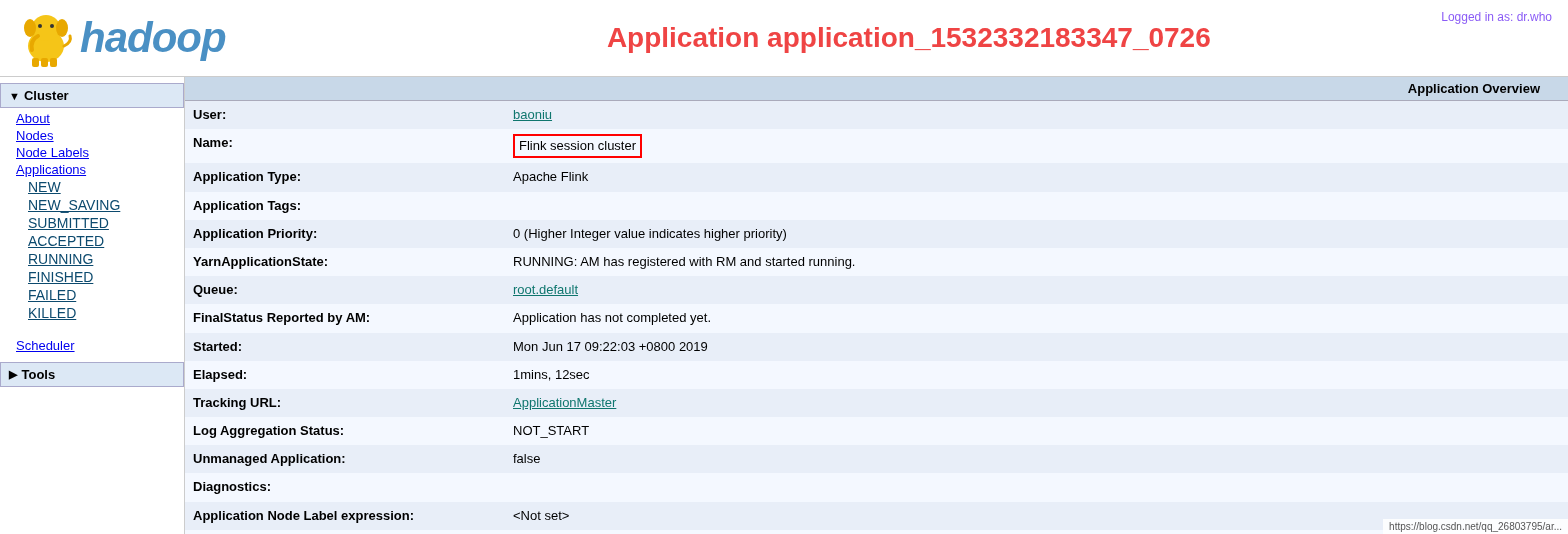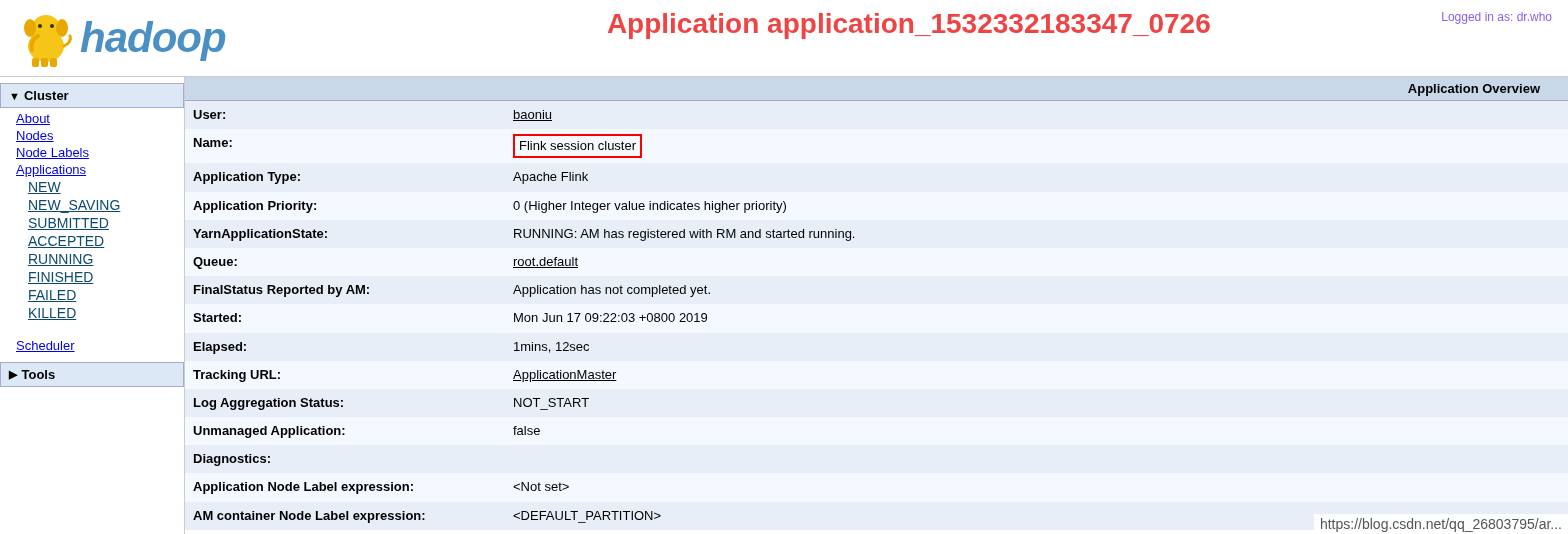--- a/index.html
+++ b/index.html
@@ -1,20 +1,21 @@
 <!DOCTYPE html>
 <html><head>
   <meta charset="utf-8">
   <style>
     * { margin: 0; padding: 0; box-sizing: border-box; }
     body { font-family: Arial, sans-serif; font-size: 13px; background: #fff; color: #000; width: 1568px; min-height: 534px; }
 
     
     #header {
       display: flex;
+      align-items: center;
       padding: 8px 16px;
       border-bottom: 1px solid #ccc;
       position: relative;
     }
     #logo-area {
       display: flex;
       align-items: center;
       margin-right: 40px;
     }
     .logo-elephant {
@@ -128,34 +129,34 @@
       text-align: left;
       font-weight: bold;
       width: 320px;
       white-space: nowrap;
       padding-right: 8px;
     }
     .info-table td.value-col {
       text-align: left;
     }
     .link-style {
-      color: #000000;
+      color: #0f766e;
       text-decoration: underline;
       cursor: pointer;
     }
     .name-highlight {
       border: 2px solid red;
       padding: 1px 4px;
       display: inline-block;
     }
     .footer-url {
       position: fixed;
       bottom: 0;
       right: 0;
-      font-size: 14px;
+      font-size: 10px;
       color: #555;
       background: rgba(255,255,255,0.85);
       padding: 2px 6px;
     }
   </style>
 </head>
 <body>
 
 <div id="header">
   <div id="logo-area">
@@ -227,20 +228,24 @@
           </tr>
           <tr>
             <td class="label-col">Name:</td>
             <td class="value-col"><span class="name-highlight">Flink session cluster</span></td>
           </tr>
           <tr>
             <td class="label-col">Application Type:</td>
             <td class="value-col">Apache Flink</td>
           </tr>
           <tr>
+            <td class="label-col">Application Tags:</td>
+            <td class="value-col"></td>
+          </tr>
+          <tr>
             <td class="label-col">Application Priority:</td>
             <td class="value-col">0 (Higher Integer value indicates higher priority)</td>
           </tr>
           <tr>
             <td class="label-col">YarnApplicationState:</td>
             <td class="value-col">RUNNING: AM has registered with RM and started running.</td>
           </tr>
           <tr>
             <td class="label-col">Queue:</td>
             <td class="value-col"><a class="link-style" href="#">root.default</a></td>

